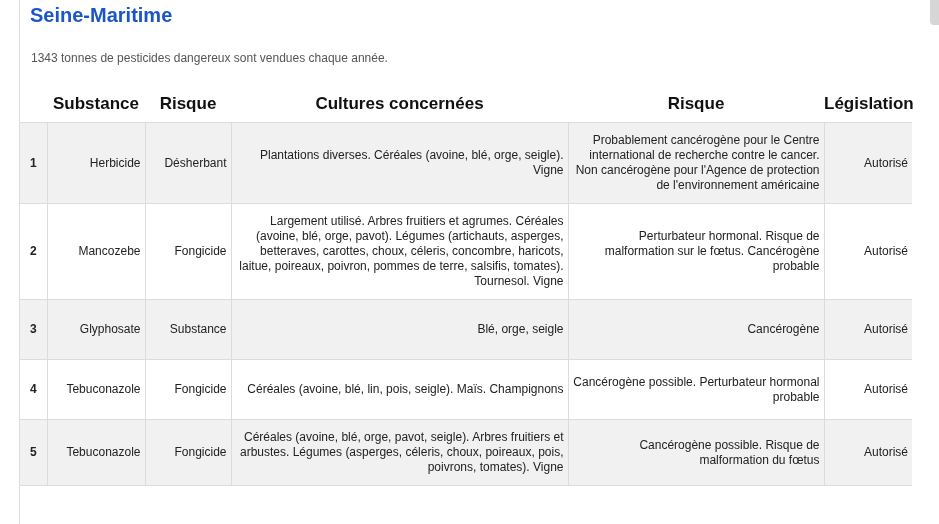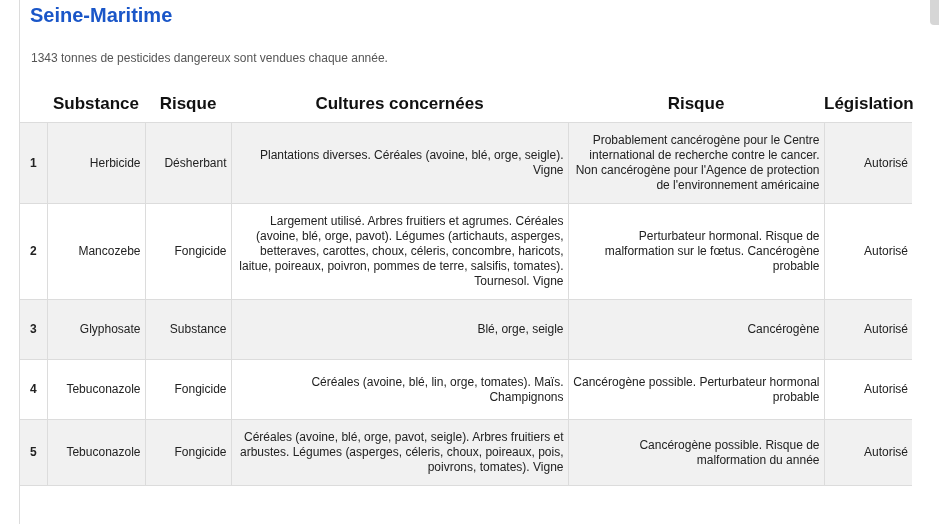--- a/index.html
+++ b/index.html
@@ -92,26 +92,26 @@
       <td>Glyphosate</td>
       <td>Substance</td>
       <td>Blé, orge, seigle</td>
       <td>Cancérogène</td>
       <td>Autorisé</td>
     </tr>
     <tr style="height:60px">
       <td>4</td>
       <td>Tebuconazole</td>
       <td>Fongicide</td>
-      <td>Céréales (avoine, blé, lin, orge, tomates). Maïs. Champignons</td>
+      <td>Céréales (avoine, blé, lin, pois, seigle). Maïs. Champignons</td>
       <td>Cancérogène possible. Perturbateur hormonal probable</td>
       <td>Autorisé</td>
     </tr>
     <tr style="height:66px">
       <td>5</td>
       <td>Tebuconazole</td>
       <td>Fongicide</td>
       <td>Céréales (avoine, blé, orge, pavot, seigle). Arbres fruitiers et arbustes. Légumes (asperges, céleris, choux, poireaux, pois, poivrons, tomates). Vigne</td>
-      <td>Cancérogène possible. Risque de malformation du année</td>
+      <td>Cancérogène possible. Risque de malformation du fœtus</td>
       <td>Autorisé</td>
     </tr>
   </tbody>
 </table>
 
 </body></html>

